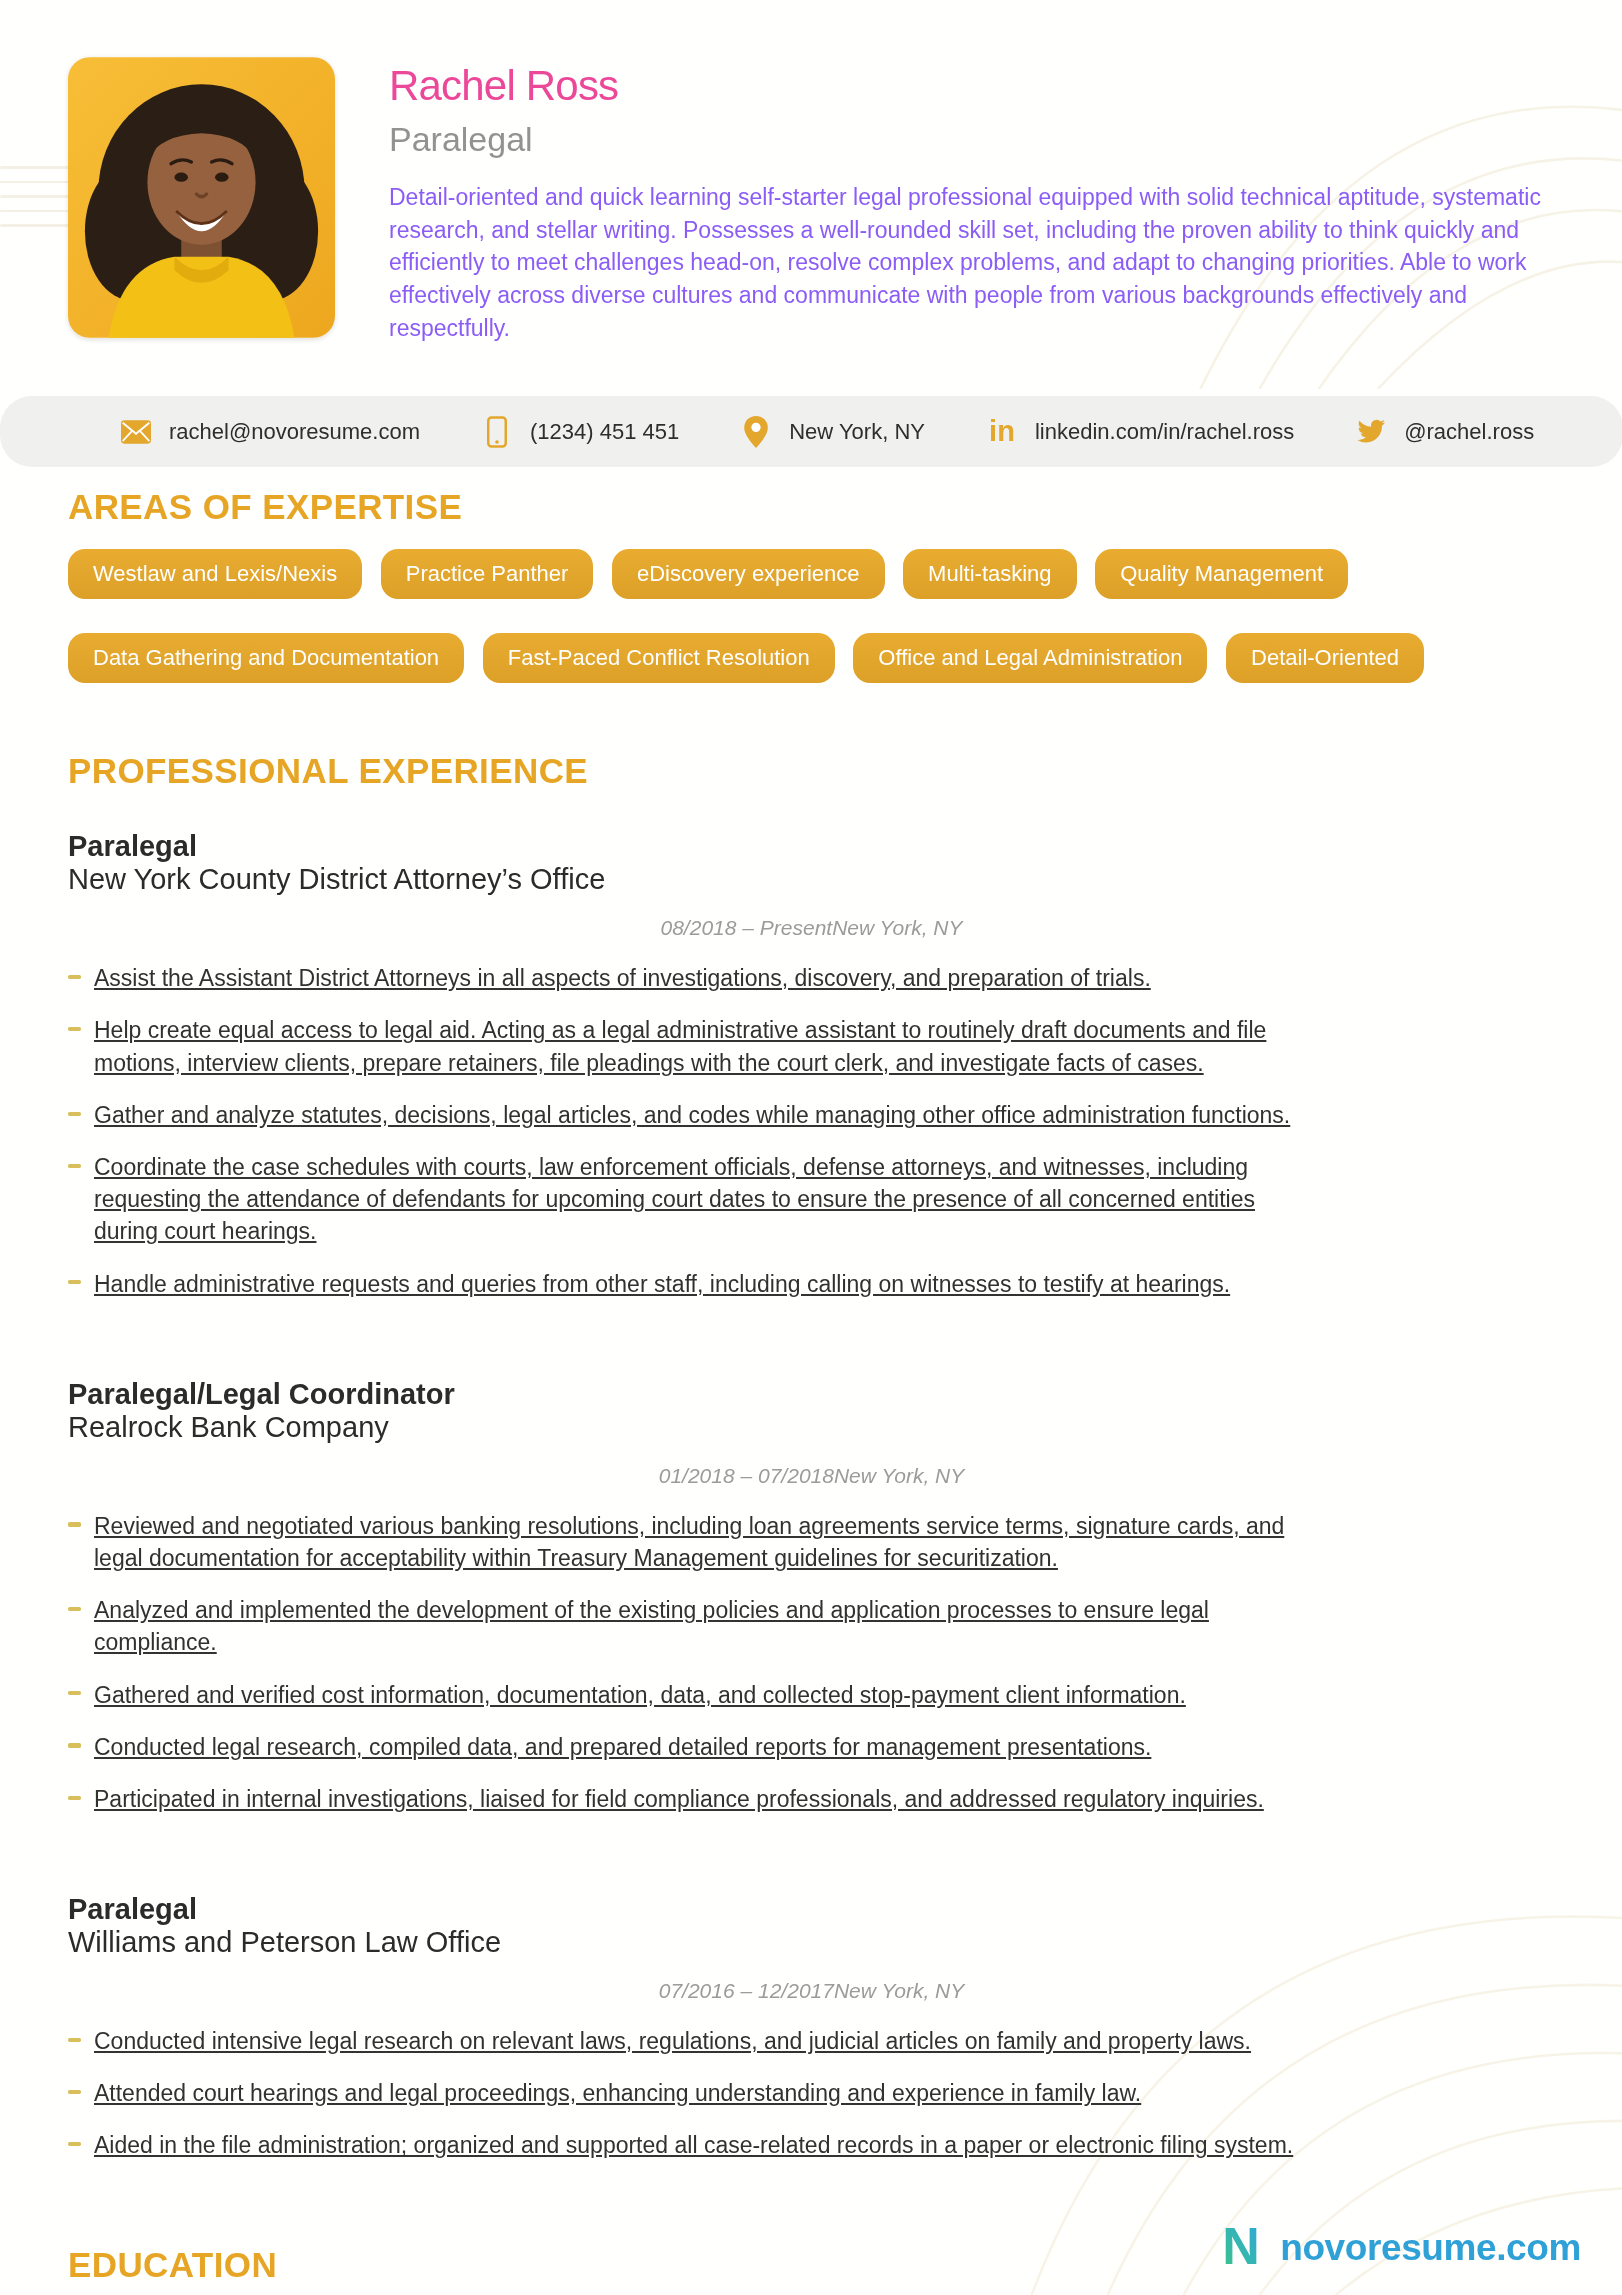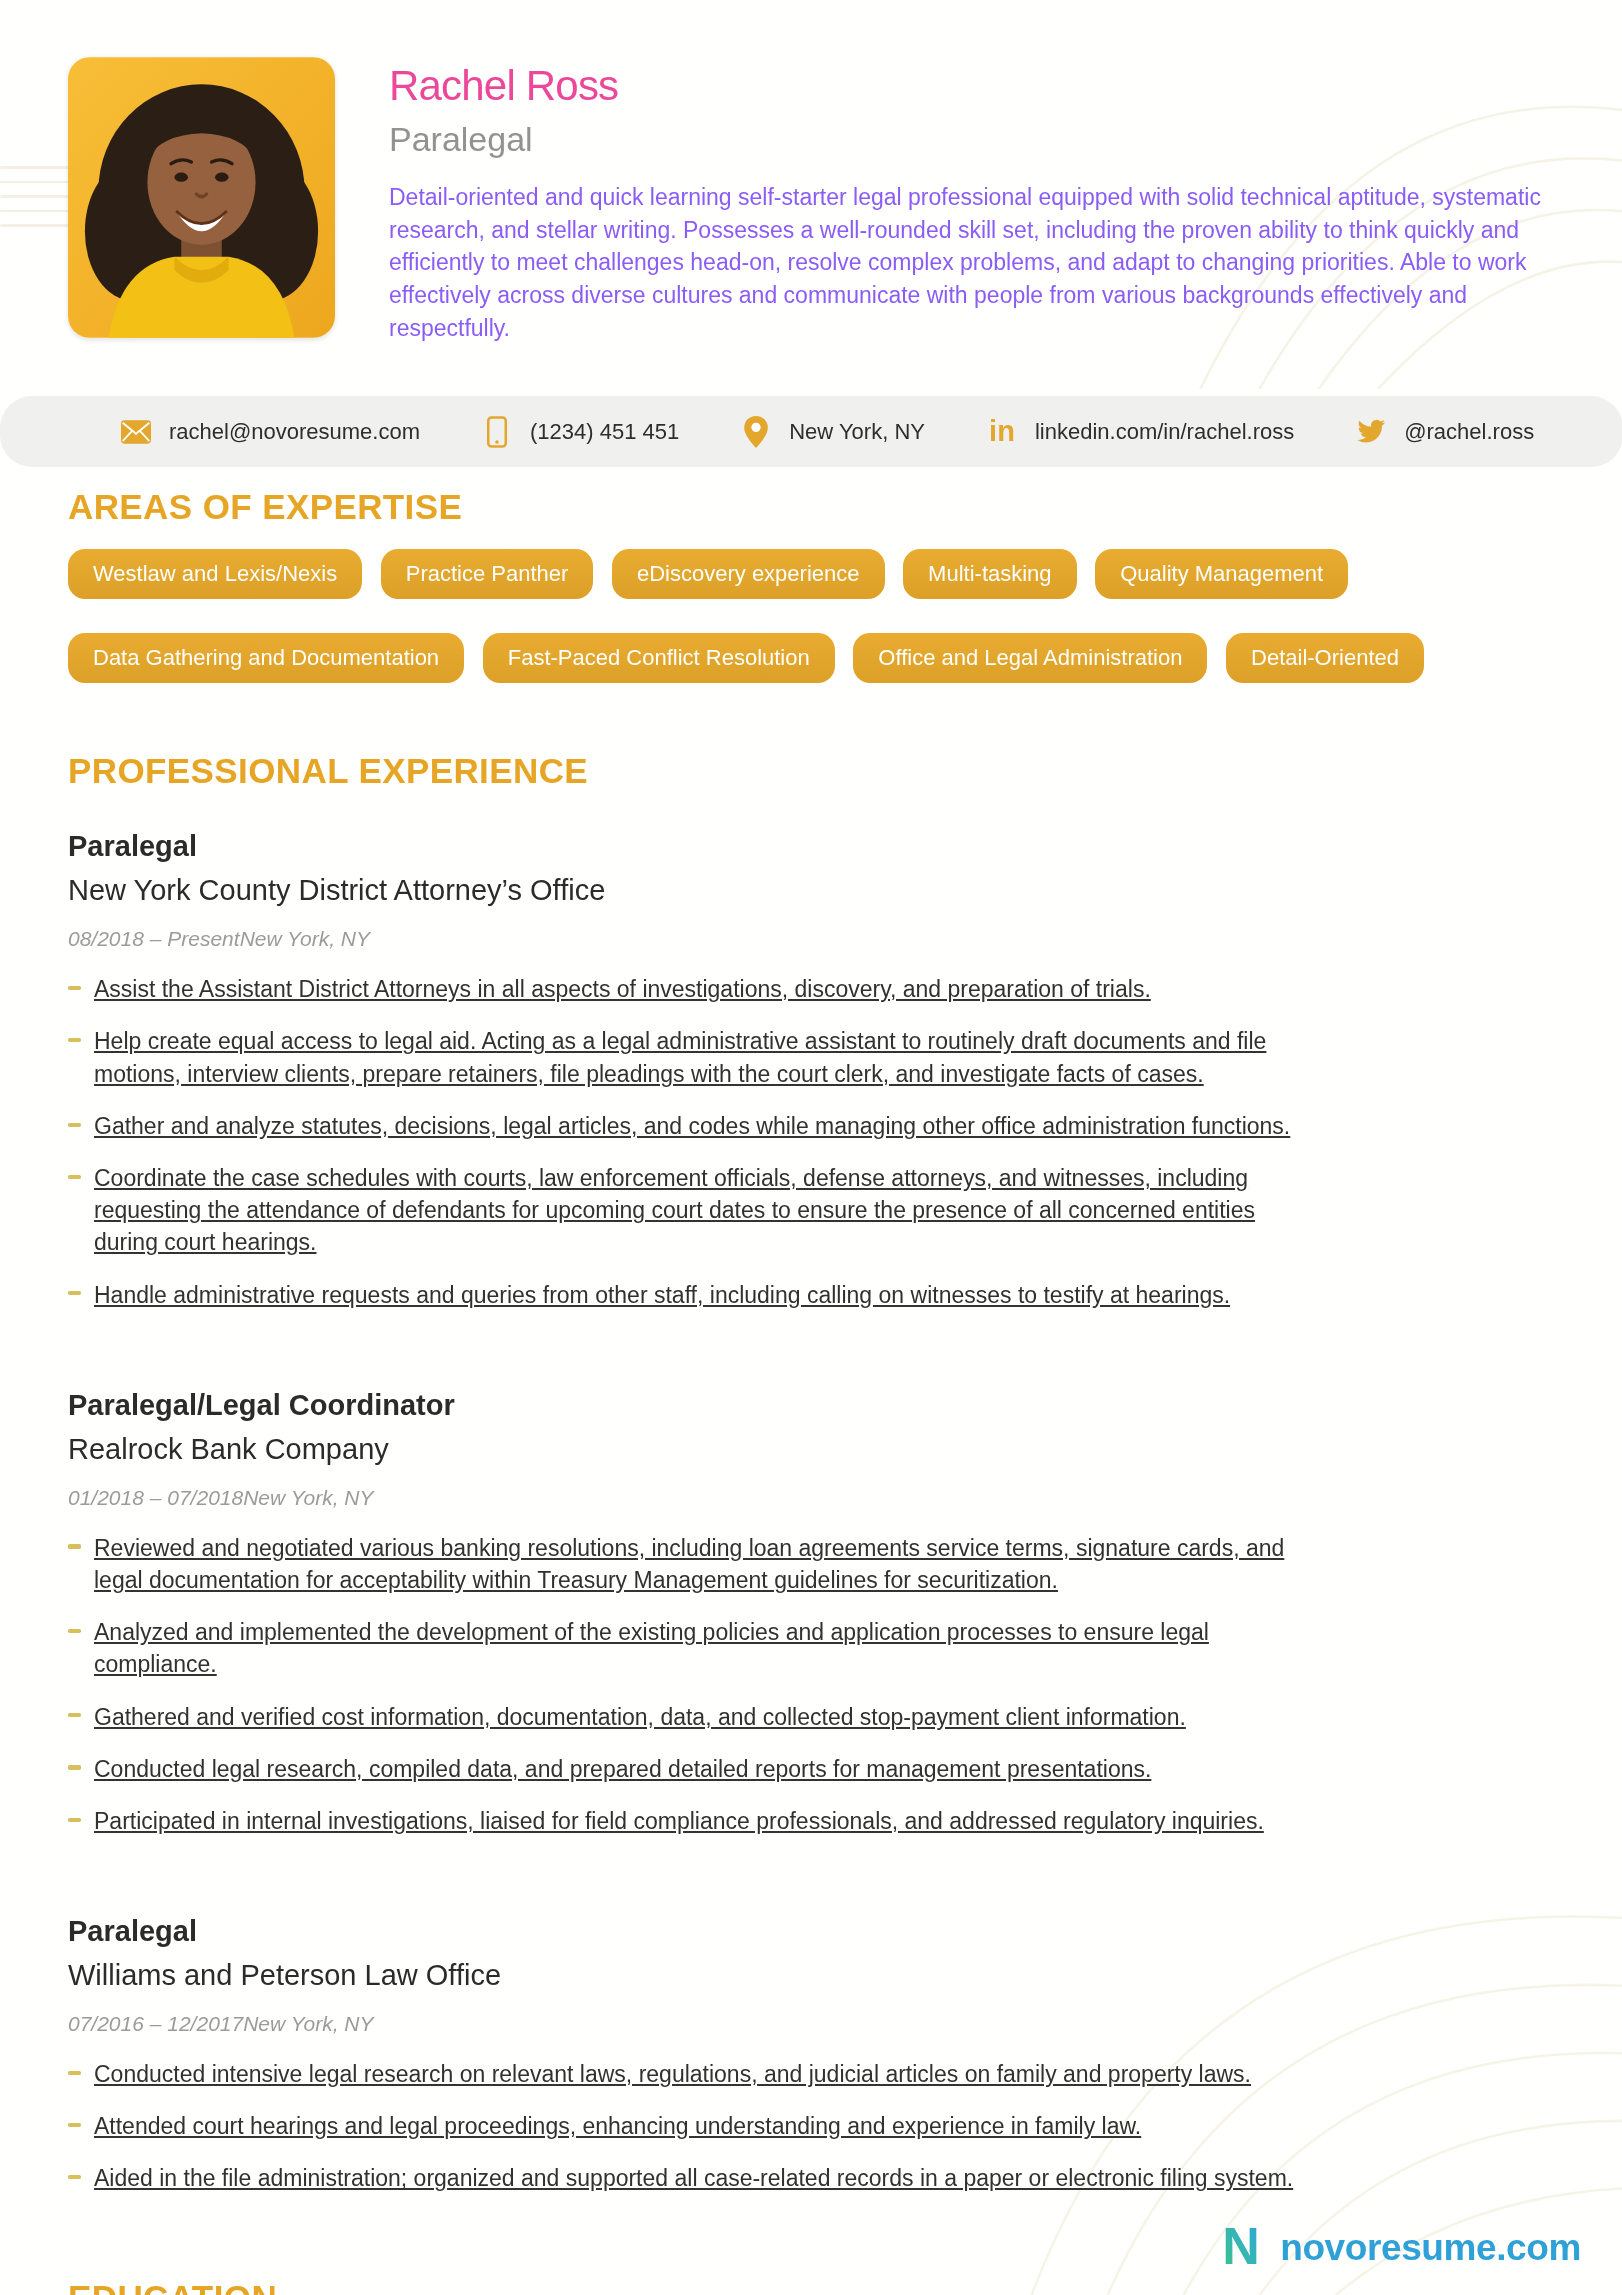--- a/index.html
+++ b/index.html
@@ -38,22 +38,22 @@
 
   
   .pills { margin-top:22px; display:flex; flex-wrap:wrap; gap:17px 18.6px; max-width:1496px; }
   .pill { background:linear-gradient(#E9AC31,#DCA028); color:#fff; font-size:22px; padding:12px 25px; border-radius:17px; white-space:nowrap; }
   .flex-break { flex-basis:100%; height:0; }
 
   
   .job { margin-top:39px; }
   .job + .job { margin-top:78px; }
   .jobtitle { font-size:29px; font-weight:700; color:#2b2b2b; }
-  .company { font-size:29px; font-weight:400; color:#2b2b2b; margin-top:11px; }
-  .meta { display:flex; justify-content:flex-start; align-items:baseline; margin-top:20px; font-size:21px; font-style:italic; color:#9b9b99; max-width:1488px; }
+  .company { font-size:29px; font-weight:400; color:#2b2b2b; margin-top:0; }
+  .meta { display:flex; justify-content:center; align-items:baseline; margin-top:20px; font-size:21px; font-style:italic; color:#9b9b99; max-width:1488px; }
   ul.bullets { list-style:none; margin-top:22px;text-decoration:underline; }
   ul.bullets li { position:relative; padding-left:26px; margin-top:20px; font-size:23px; line-height:1.4; color:#313131; max-width:1226px; }
   .dash { position:absolute; left:0; top:12.7px; width:12.7px; height:4.2px; border-radius:1.7px; background:#D9BE5C; }
 
   
   .footer { position:absolute; right:42px; bottom:20px; display:flex; align-items:center; gap:6.8px; cursor:pointer; }
   .brand { font-size:37px; font-weight:700; color:#2FA1D7; letter-spacing:-0.4px; }
 </style>
 </head>
 <body>

